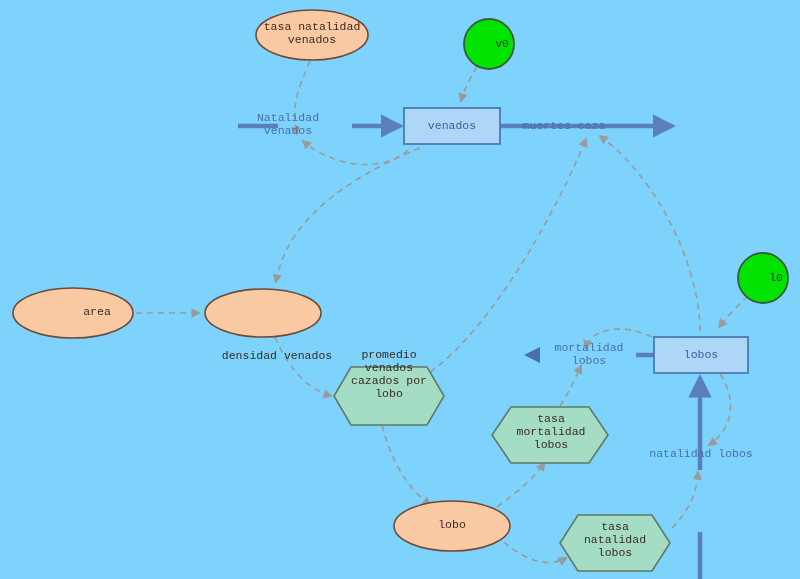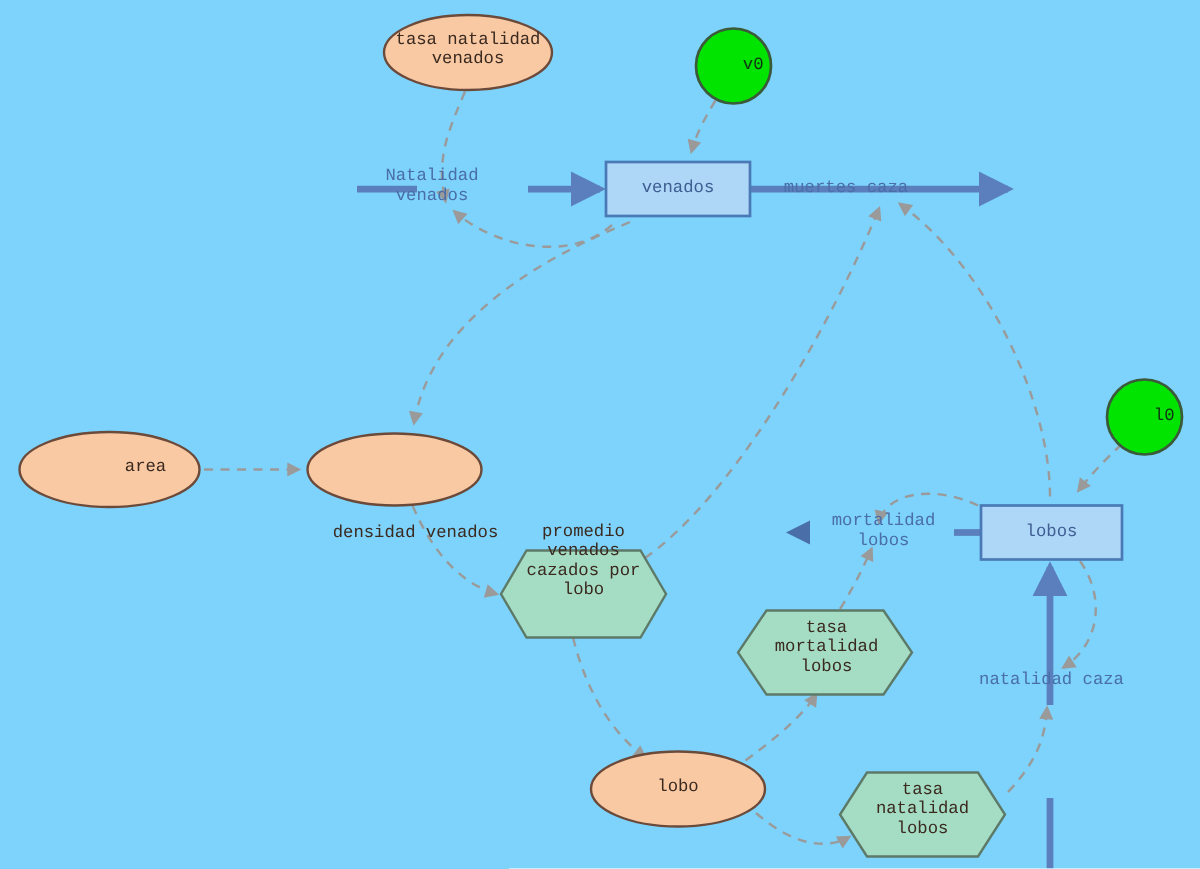--- a/index.html
+++ b/index.html
@@ -171,15 +171,15 @@
   <div class="init-label" style="left:743px; top:271px; width:40px;">l0</div>
 
   <div class="flow-label" style="left:248px; top:111px; width:80px;">Natalidad
 venados</div>
 
   <div class="flow-label" style="left:509px; top:119px; width:110px;">muertes caza</div>
 
   <div class="flow-label" style="left:548px; top:341px; width:82px;">mortalidad
 lobos</div>
 
-  <div class="flow-label" style="left:646px; top:447px; width:110px;">natalidad caza</div>
+  <div class="flow-label" style="left:646px; top:447px; width:110px;">natalidad lobos</div>
 
 </div>
 
 </body></html>

